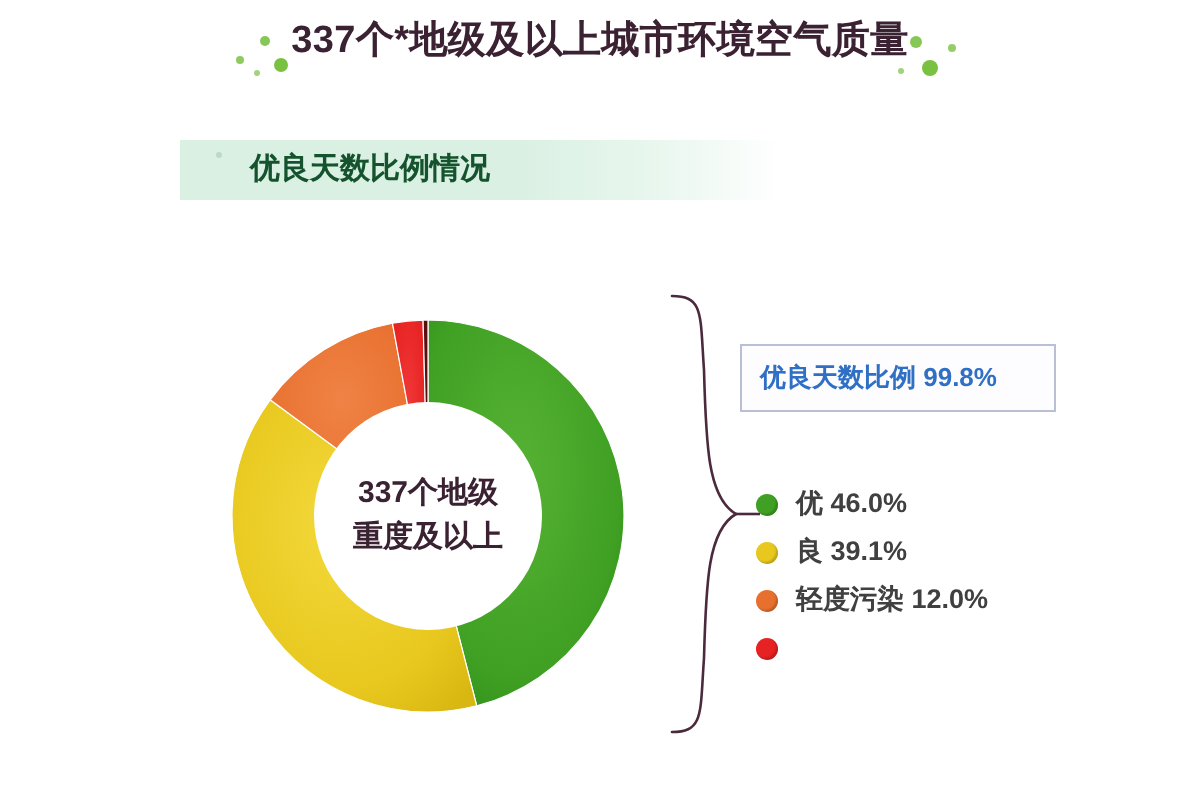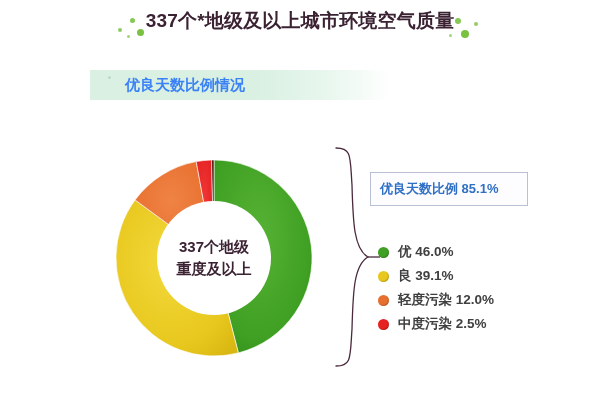--- a/index.html
+++ b/index.html
@@ -36,21 +36,21 @@
   .deco-r3{left:474px;top:16px;width:4px;height:4px;opacity:.8;}
   .deco-r4{left:449px;top:28px;width:3px;height:3px;opacity:.7;}
 
   
   .band{
     position:absolute;left:90px;top:70px;width:300px;height:30px;
     background:linear-gradient(to right,#d9f0e2 0%,#d9f0e2 55%,#e9f7ef 80%,#ffffff 100%);
   }
   .band-text{
     position:absolute;left:125px;top:70px;height:30px;line-height:30px;
-    font-size:15px;font-weight:700;color:#3b82f6;white-space:nowrap;
+    font-size:15px;font-weight:700;color:#14532d;white-space:nowrap;
   }
   .band-spark{
     position:absolute;left:108px;top:76px;width:3px;height:3px;
     border-radius:50%;background:#bcd9c8;
   }
 
   
   .donut-wrap{position:absolute;left:114px;top:158px;width:200px;height:200px;}
   .donut-svg{display:block;}
   .donut-center{
@@ -149,35 +149,34 @@
       <div class="center-line">重度及以上</div>
     </div>
   </div>
 
   <svg class="bracket" width="50" height="225" viewBox="0 0 50 225">
     <path d="M6 3 C 22 3, 20 12, 22 40 C 23 78, 24 104, 38 112 C 24 120, 23 146, 22 184 C 20 212, 22 221, 6 221" fill="none" stroke="#4a2a3c" stroke-width="1.3" stroke-linecap="round"></path>
     <line x1="38" y1="112" x2="50" y2="112" stroke="#4a2a3c" stroke-width="1.3"></line>
   </svg>
 
   <div class="callout">
-    <div class="callout-line">优良天数比例 85.1%</div>
+    <div class="callout-line">优良天数比例 99.8%</div>
   </div>
 
   <div class="legend" id="legend">
       <div class="legend-item">
         <span class="legend-dot" style="background: rgb(63, 160, 35);"></span>
         <span class="legend-label">优 46.0%</span>
       </div>
       <div class="legend-item">
         <span class="legend-dot" style="background: rgb(232, 200, 30);"></span>
         <span class="legend-label">良 39.1%</span>
       </div>
       <div class="legend-item">
         <span class="legend-dot" style="background: rgb(232, 112, 47);"></span>
         <span class="legend-label">轻度污染 12.0%</span>
       </div>
       <div class="legend-item">
         <span class="legend-dot" style="background: rgb(230, 34, 34);"></span>
-        <span class="legend-label">中度污染 2.5%</span>
       </div>
     </div>
 
 </div>
 
 </body></html>

